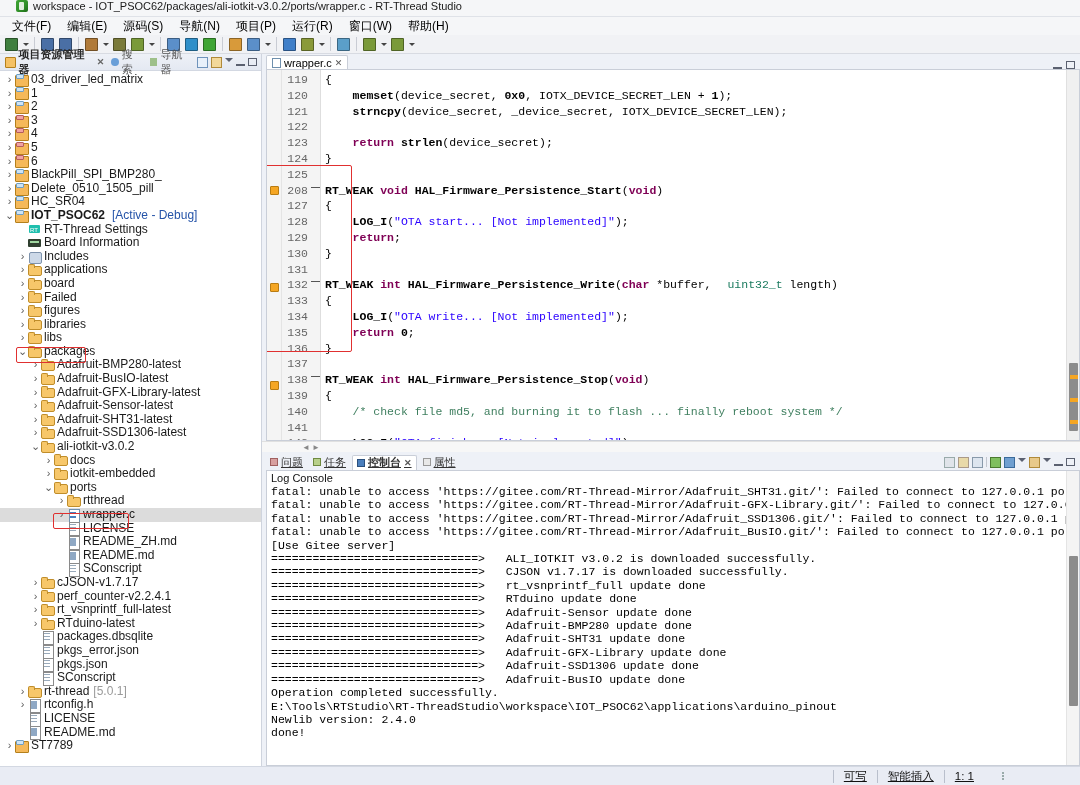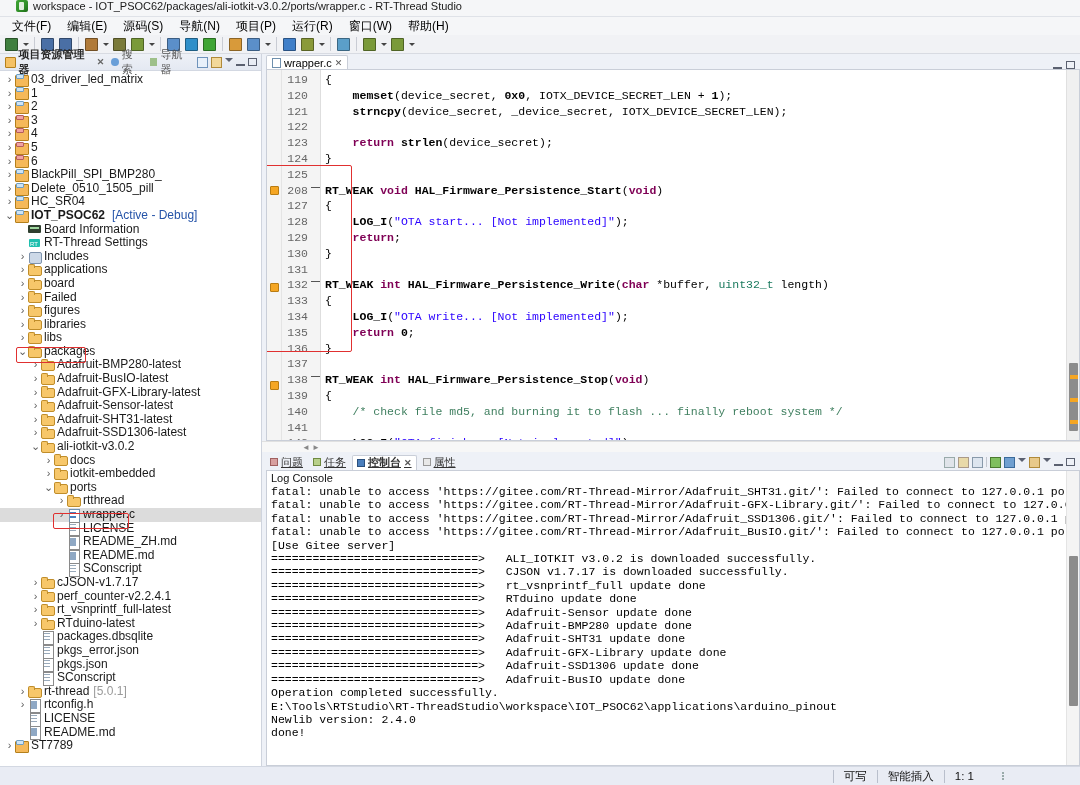--- a/index.html
+++ b/index.html
@@ -133,21 +133,21 @@
                  flex:0 0 15px; padding-top:2px; }
   .gutter-num { width:28px; background:#f4f4f4; flex:0 0 28px; text-align:right;
                 font-family:"Liberation Mono", monospace; font-size:11.5px; color:#666;
                 padding-top:2px; padding-right:2px; }
   .gutter-fold { width:11px; background:#f4f4f4; border-right:1px solid #dedede;
                  flex:0 0 11px; padding-top:2px; }
   .code { flex:1; font-family:"Liberation Mono", monospace; font-size:11.5px;
           padding-top:2px; padding-left:4px; white-space:pre; overflow:hidden; color:#000; }
   .ln { height:15.8px; line-height:15.8px; }
   .kw   { color:#7f0055; font-weight:bold; }
-  .typ  { color:#1a7a5e; }
+  .typ  { color:#1a7a5e;margin-left:9px; }
   .str  { color:#2a00ff; }
   .cmt  { color:#3f7f5f; }
   .fn   { color:#000; font-weight:bold; }
   .mac  { color:#000; font-weight:bold; }
 
   .mark-warn { width:9px;height:9px;background:#f5a623;border:1px solid #b97c12;
                border-radius:1px; margin:3px auto 0; }
   .fold-minus { width:9px;height:9px;border:0; position:relative; margin:0 auto; }
   .fold-minus::before{content:"";position:absolute;left:0;top:4px;width:9px;height:1px;background:#555;}
 
@@ -172,21 +172,21 @@
   .con-title { font-size:11px; padding:1px 4px 1px 4px; color:#111; }
   .con-log { flex:1; font-family:"Liberation Mono", monospace; font-size:11.5px;
              line-height:13.4px; white-space:pre; padding-left:4px; overflow:hidden; color:#000; }
   .con-vscroll{ position:absolute; right:0; top:0; bottom:0; width:13px; background:#f4f4f4;
                 border-left:1px solid #e4e4e4;}
   .con-thumb{ position:absolute; left:2px; width:9px; background:#8c8c8c; border-radius:1px;}
 
   
   .statusbar { position:absolute; left:0; right:0; bottom:0; height:19px;
                background:#e9ecf4; border-top:1px solid #d3d8e2;
-               display:flex; align-items:center; font-size:11.5px; color:#111; }
+               display:flex; align-items:center; font-size:11.5px; color:#111;text-decoration:underline; }
   .st-cell { padding:0 10px; border-left:1px solid #b9bfcc; height:13px; line-height:13px; }
   .st-dots { width:10px; display:flex; flex-direction:column; align-items:center; gap:1px;
              margin-left:14px;}
   .st-dots i{ width:2px;height:2px;background:#9aa;display:block;}
 </style>
 </head>
 <body>
 
 <div id="app">
 
@@ -348,27 +348,27 @@
             <span class="lbl">HC_SR04</span>
           </div>
           <div class="row bold" style="padding-left: 4px;">
             <span class="arrow" style="font-size: 11px;">⌄</span>
             <span class="ic ic-proj"></span>
             <span class="lbl">IOT_PSOC62</span>
             <span class="badge">[Active - Debug]</span>
           </div>
           <div class="row" style="padding-left: 17px;">
             <span class="arrow"></span>
+            <span class="ic ic-set"></span>
+            <span class="lbl">RT-Thread Settings</span>
+          </div>
+          <div class="row" style="padding-left: 17px;">
+            <span class="arrow"></span>
             <span class="ic ic-board"></span>
             <span class="lbl">Board Information</span>
-          </div>
-          <div class="row" style="padding-left: 17px;">
-            <span class="arrow"></span>
-            <span class="ic ic-set"></span>
-            <span class="lbl">RT-Thread Settings</span>
           </div>
           <div class="row" style="padding-left: 17px;">
             <span class="arrow" style="font-size: 11px;">›</span>
             <span class="ic ic-inc"></span>
             <span class="lbl">Includes</span>
           </div>
           <div class="row" style="padding-left: 17px;">
             <span class="arrow" style="font-size: 11px;">›</span>
             <span class="ic ic-folder"></span>
             <span class="lbl">applications</span>

